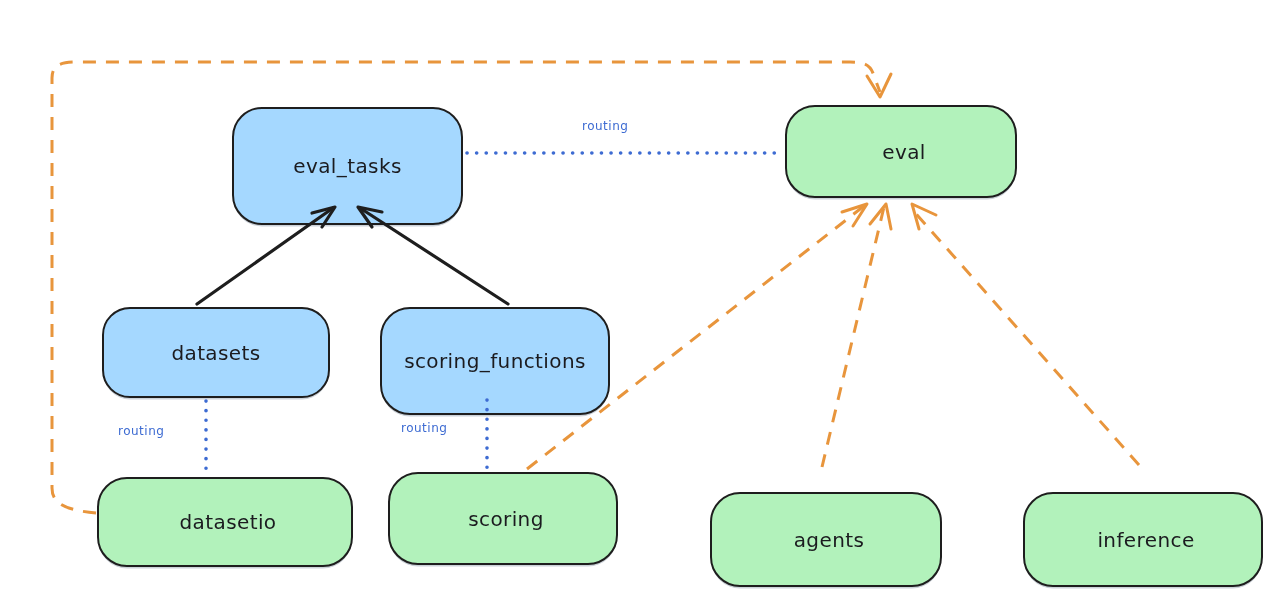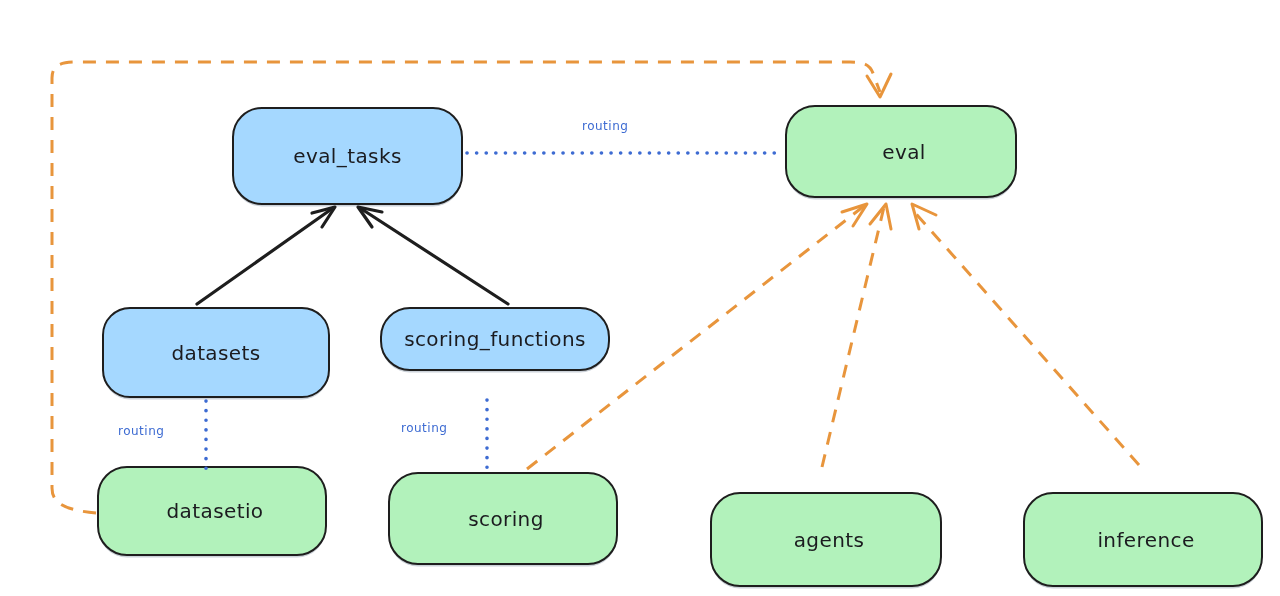--- a/index.html
+++ b/index.html
@@ -96,37 +96,37 @@
       <path class="orange-dash" d="M822 467 L884 207"></path>
       <path class="orange-solid" d="M891 229 L886 204 L870 224"></path>
     </g>
 
     <g>
       <path class="orange-dash" d="M1139 465 L910 207"></path>
       <path class="orange-solid" d="M936 215 L912 204 L919 229"></path>
     </g>
   </svg>
 
-  <div class="node blue" style="left:232px; top:107px; width:231px; height:98px;">
+  <div class="node blue" style="left:232px; top:107px; width:231px; height:118px;">
     <span class="node-label">eval_tasks</span>
   </div>
 
   <div class="node green" style="left:785px; top:105px; width:232px; height:93px;">
     <span class="node-label">eval</span>
   </div>
 
   <div class="node blue" style="left:102px; top:307px; width:228px; height:91px;border-radius:28px;">
     <span class="node-label">datasets</span>
   </div>
 
-  <div class="node blue" style="left:380px; top:307px; width:230px; height:64px;">
+  <div class="node blue" style="left:380px; top:307px; width:230px; height:108px;">
     <span class="node-label">scoring_functions</span>
   </div>
 
-  <div class="node green" style="left:97px; top:466px; width:230px; height:90px;">
+  <div class="node green" style="left:97px; top:477px; width:256px; height:90px;">
     <span class="node-label">datasetio</span>
   </div>
 
   <div class="node green" style="left:388px; top:472px; width:230px; height:93px;">
     <span class="node-label">scoring</span>
   </div>
 
   <div class="node green" style="left:710px; top:470px; width:232px; height:95px;margin-top:22px;">
     <span class="node-label">agents</span>
   </div>

